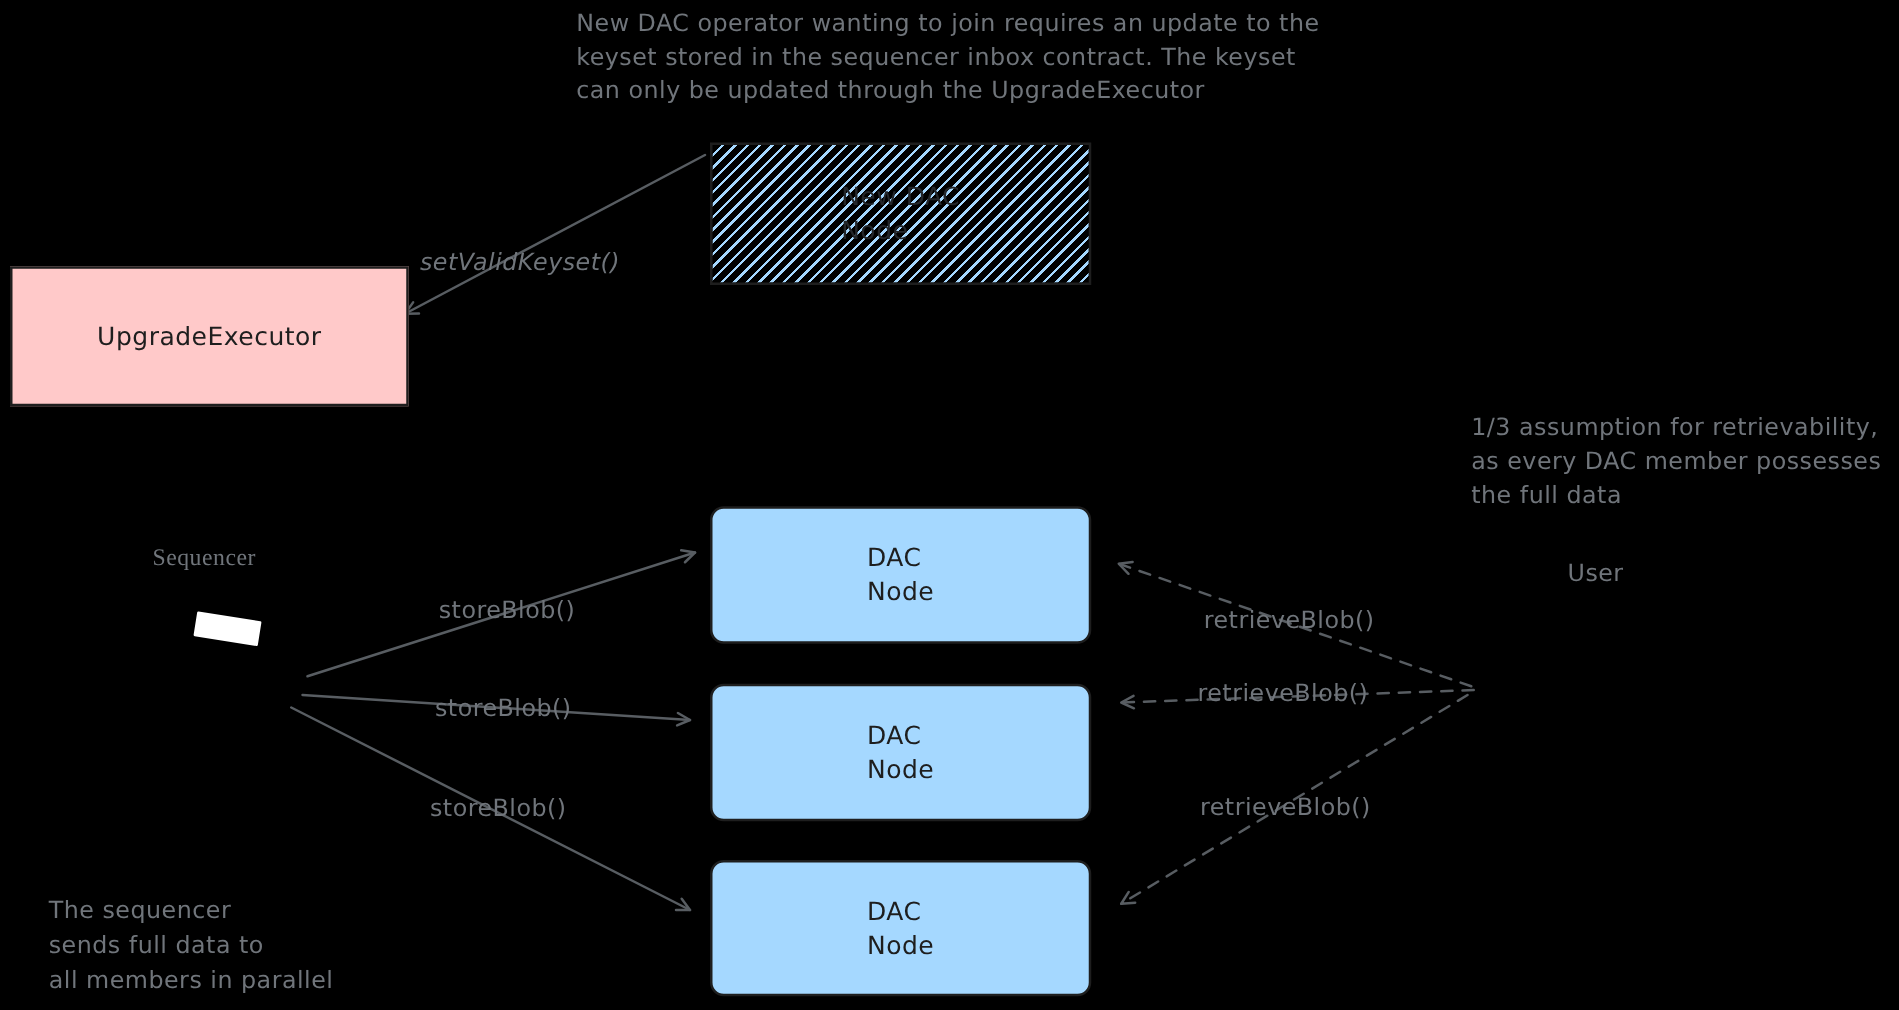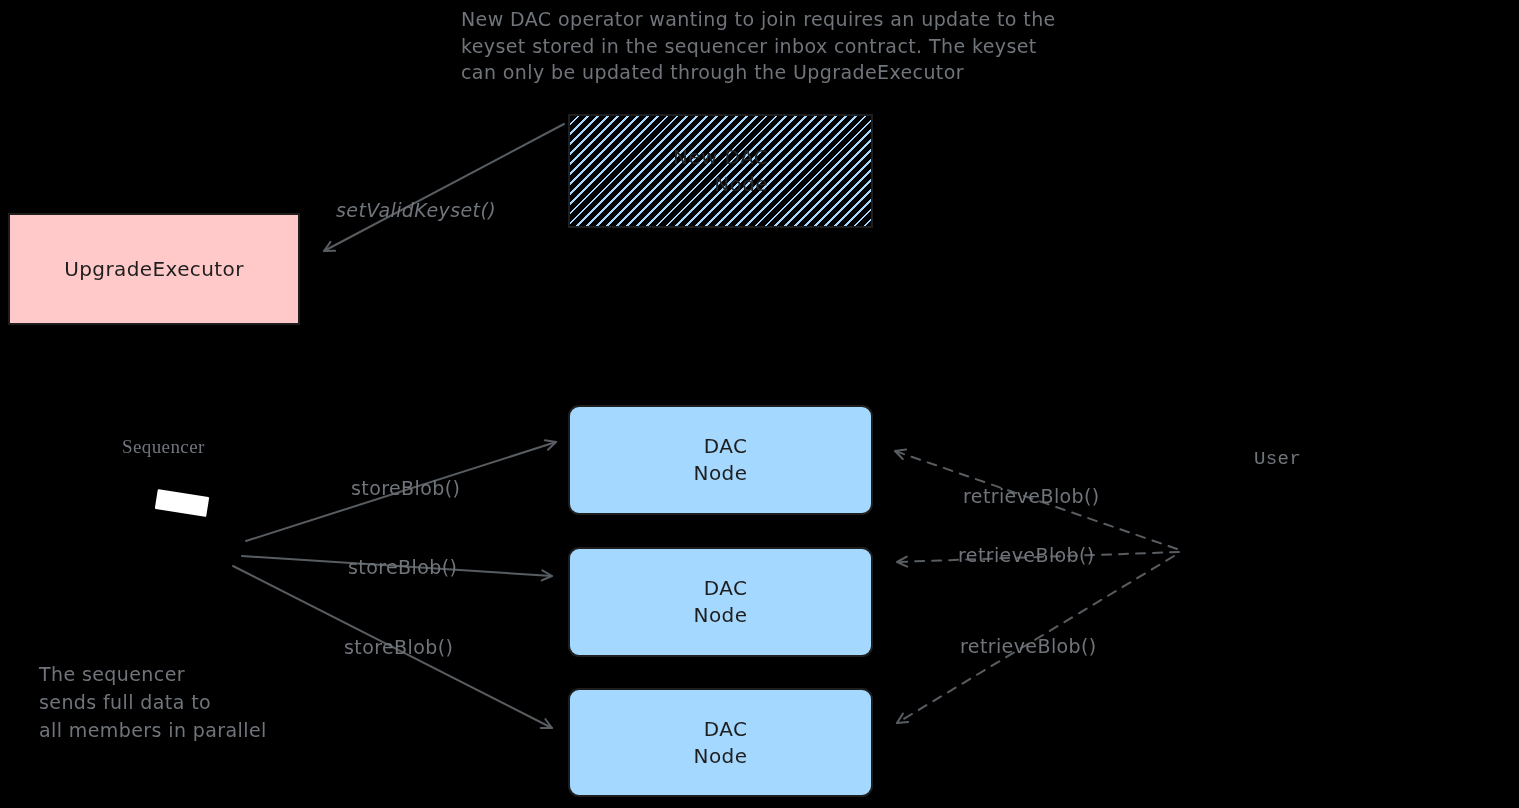--- a/index.html
+++ b/index.html
@@ -37,48 +37,48 @@
     font-size:19px;
     letter-spacing:0.4px;
     white-space:nowrap;
   }
   .box{
     position:absolute;
     border:2px solid var(--box-border);
     display:flex;align-items:center;justify-content:center;
     color:var(--box-ink);
     font-size:20px;line-height:27px;
-    text-align:right;white-space:pre-line;
+    text-align:left;white-space:pre-line;
     letter-spacing:0.4px;
   }
   .box-pink{background:var(--pink-fill);}
   .box-blue{background:var(--blue-fill);border-radius:11px;}
   .box-hatched{
     background-color:#000;
     background-image:repeating-linear-gradient(135deg, rgba(0,0,0,0) 0px, rgba(0,0,0,0) 5px, var(--blue-fill) 5px, var(--blue-fill) 7px);
   }
   .box-hatched .inner-label{color:#23262a;}
   .sequencer-shape{
     position:absolute;
     left:156px;top:493px;width:52px;height:20px;
     background:#ffffff;border-radius:1px;
     transform:rotate(9deg);
   }
   
   #intro-note{left:461px;top:6px;}
   #assumption-note{left:1177px;top:329px;line-height:27px;}
-  #parallel-note{left:39px;top:660px;line-height:28px;}
+  #parallel-note{left:39px;top:714px;line-height:28px;}
   #new-dac-node-box{left:568px;top:114px;width:305px;height:114px;}
-  #upgrade-executor-box{left:8px;top:213px;width:292px;height:112px;}
+  #upgrade-executor-box{left:8px;top:213px;width:319px;height:112px;}
   #dac-node-box-1{left:568px;top:405px;width:305px;height:110px;}
   #dac-node-box-2{left:568px;top:547px;width:305px;height:110px;}
   #dac-node-box-3{left:568px;top:688px;width:305px;height:109px;}
   #set-valid-keyset-label{left:336px;top:199px;font-style:italic;}
   #sequencer-label{left:122px;top:436px;font-family:Liberation Serif, serif;}
-  #user-label{left:1254px;top:448px;font-family:Liberation Mono, monospace;}
+  #user-label{left:1254px;top:448px;}
   #store-blob-label-1{left:351px;top:477px;}
   #store-blob-label-2{left:348px;top:556px;}
   #store-blob-label-3{left:344px;top:636px;}
   #retrieve-blob-label-1{left:963px;top:485px;}
   #retrieve-blob-label-2{left:958px;top:544px;}
   #retrieve-blob-label-3{left:960px;top:635px;}
 </style>
 </head>
 <body>
 
@@ -131,19 +131,22 @@
   </div>
 
   <div id="store-blob-label-1" class="lbl">storeBlob()</div>
   <div id="store-blob-label-2" class="lbl">storeBlob()</div>
   <div id="store-blob-label-3" class="lbl">storeBlob()</div>
 
   <div id="retrieve-blob-label-1" class="lbl">retrieveBlob()</div>
   <div id="retrieve-blob-label-2" class="lbl">retrieveBlob()</div>
   <div id="retrieve-blob-label-3" class="lbl">retrieveBlob()</div>
 
+  <div id="assumption-note" class="note">1/3 assumption for retrievability,
+as every DAC member possesses
+the full data</div>
   <div id="user-label" class="lbl">User</div>
 
   <div id="parallel-note" class="note">The sequencer
 sends full data to
 all members in parallel</div>
 
 </div>
 
 </body></html>

